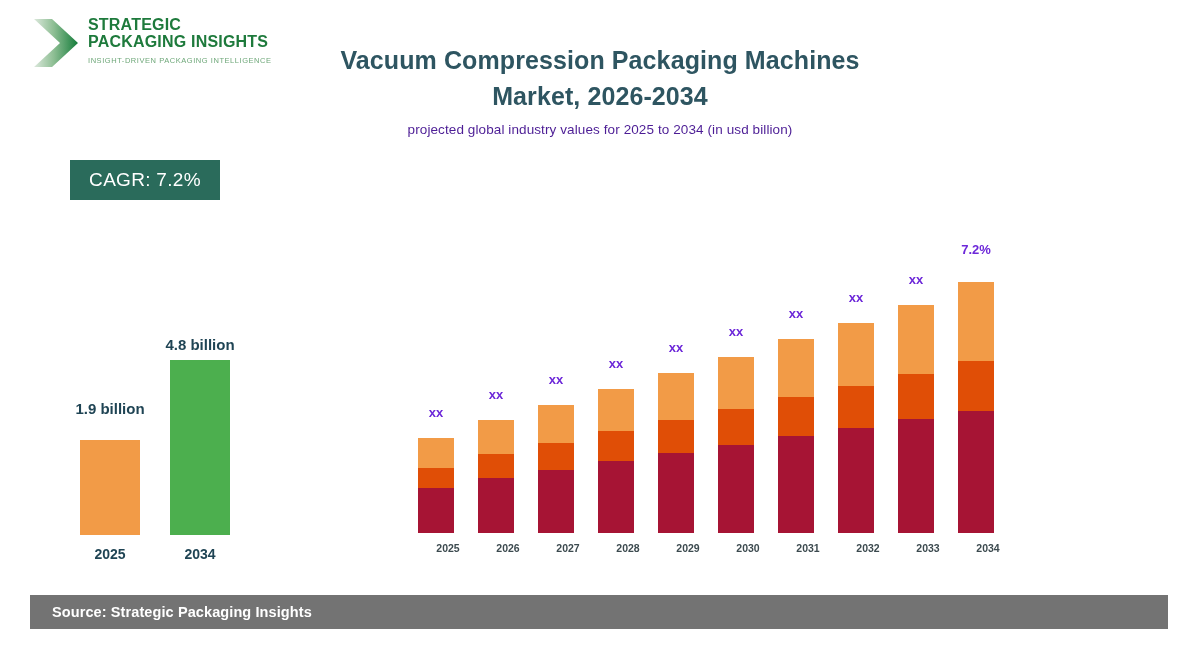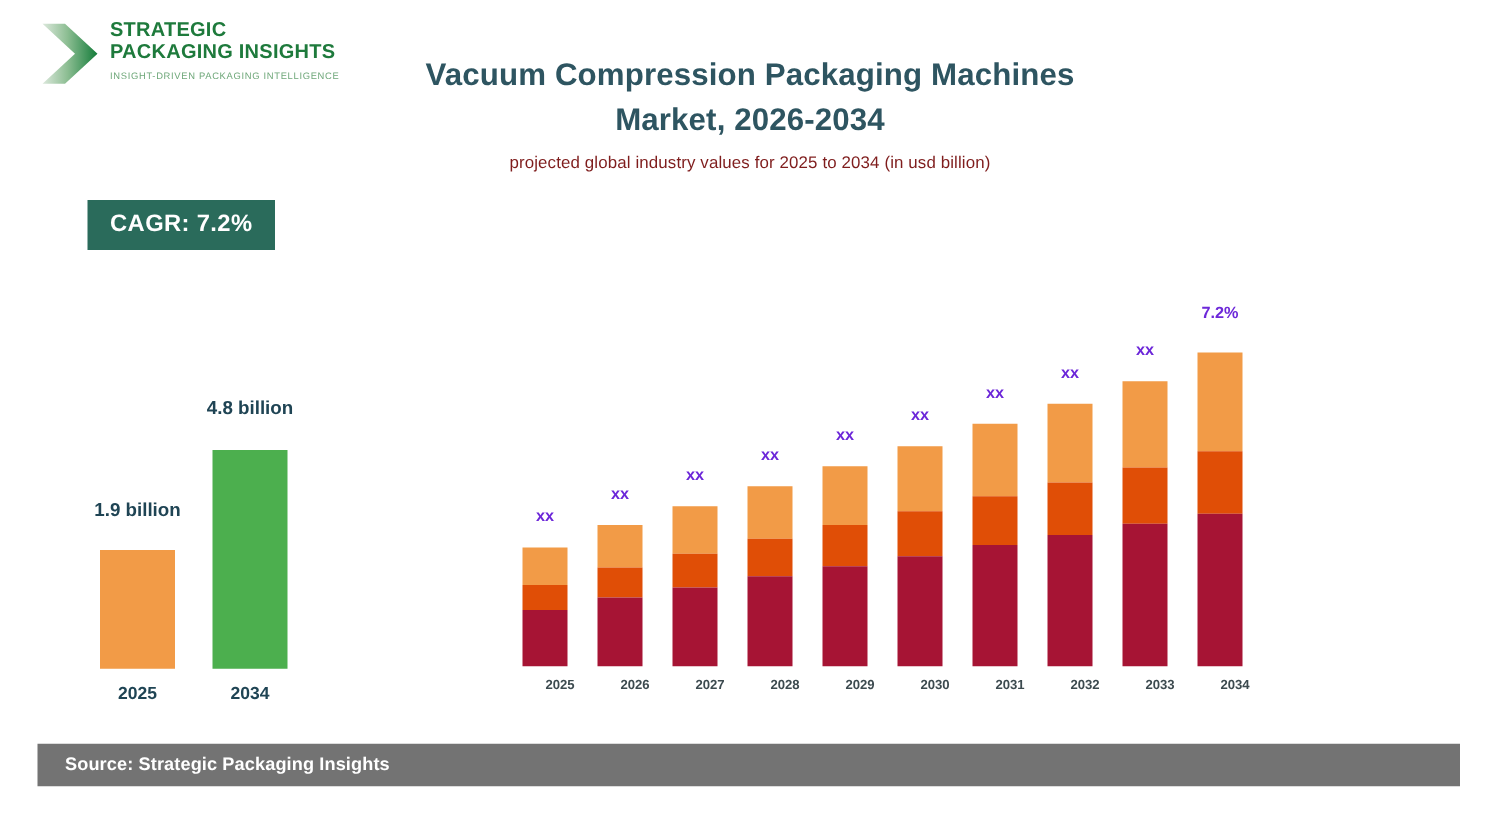--- a/index.html
+++ b/index.html
@@ -24,31 +24,31 @@
     color:#6FA87A; white-space:nowrap; font-weight:normal;
   }
 
   
   .title-block { position:absolute; left:300px; top:42px; width:600px; text-align:center; }
   .title-line {
     font-size:25px; font-weight:bold; color:#2E5561;
     line-height:36px; letter-spacing:0.1px;
   }
   .subtitle {
-    margin-top:8px; font-size:13.5px; color:#7f1d1d; letter-spacing:0.1px;
+    margin-top:8px; font-size:13.5px; color:#4c1d95; letter-spacing:0.1px;
   }
 
   
   .cagr-badge {
     position:absolute; left:70px; top:160px;
     width:150px; height:40px;
     background:#2A6B5B;
     display:flex; align-items:center; justify-content:center;
   }
-  .cagr-badge span { color:#ffffff; font-size:19px; font-weight:bold; letter-spacing:0.3px; }
+  .cagr-badge span { color:#ffffff; font-size:19px; font-weight:normal; letter-spacing:0.3px; }
 
   
   .compare-panel { position:absolute; left:60px; top:300px; width:230px; height:270px; }
   .cmp-bar { position:absolute; bottom:35px; }
   .cmp-bar .fill { position:absolute; bottom:0; left:0; width:100%; }
   .cmp-value {
     position:absolute; width:160px; text-align:center;
     font-size:15px; font-weight:bold; color:#1F4454; white-space:nowrap;
   }
   .cmp-year {
@@ -113,21 +113,21 @@
   </div>
 
   <div class="compare-panel">
 
     <div class="cmp-value" style="left:-30px; top:100px;">1.9 billion</div>
     <div class="cmp-bar" style="left:20px; width:60px; height:95px;">
       <div class="fill" style="height:100%; background:#F29B47;"></div>
     </div>
     <div class="cmp-year" style="left:-10px;">2025</div>
 
-    <div class="cmp-value" style="left:60px; top:18px;">4.8 billion</div>
+    <div class="cmp-value" style="left:60px; top:36px;">4.8 billion</div>
     <div class="cmp-bar" style="left:110px; width:60px; height:175px;">
       <div class="fill" style="height:100%; background:#4CAF4E;"></div>
     </div>
     <div class="cmp-year" style="left:80px;">2034</div>
   </div>
 
   <div class="chart">
 
     <div class="sbar-label" style="left:6px; top:205px;">xx</div>
     <div class="sbar" style="left:18px; height:95px;">

